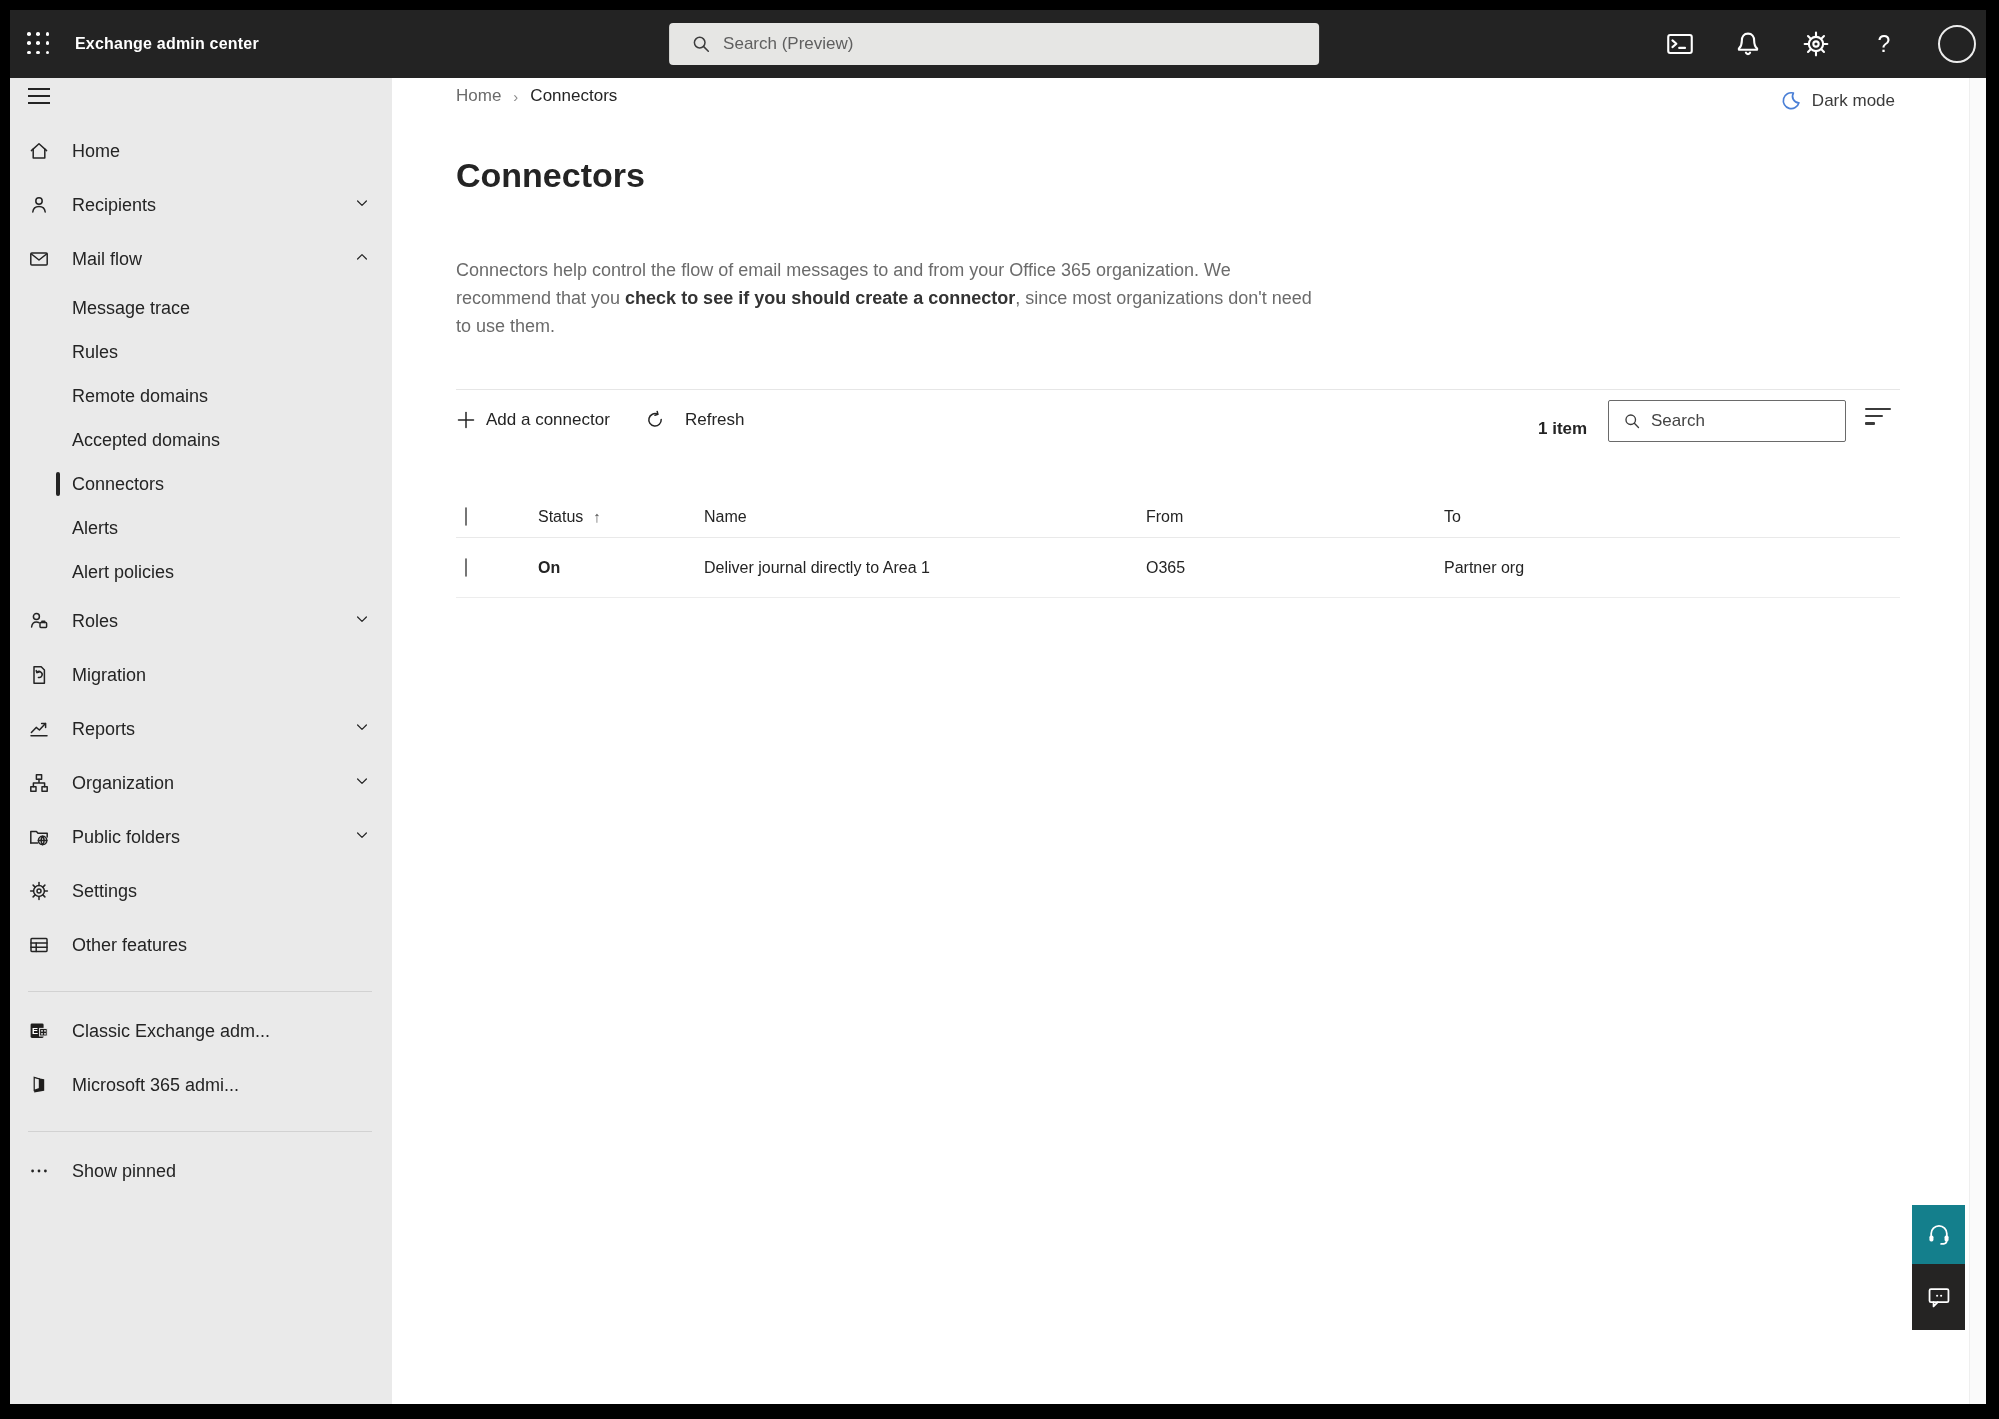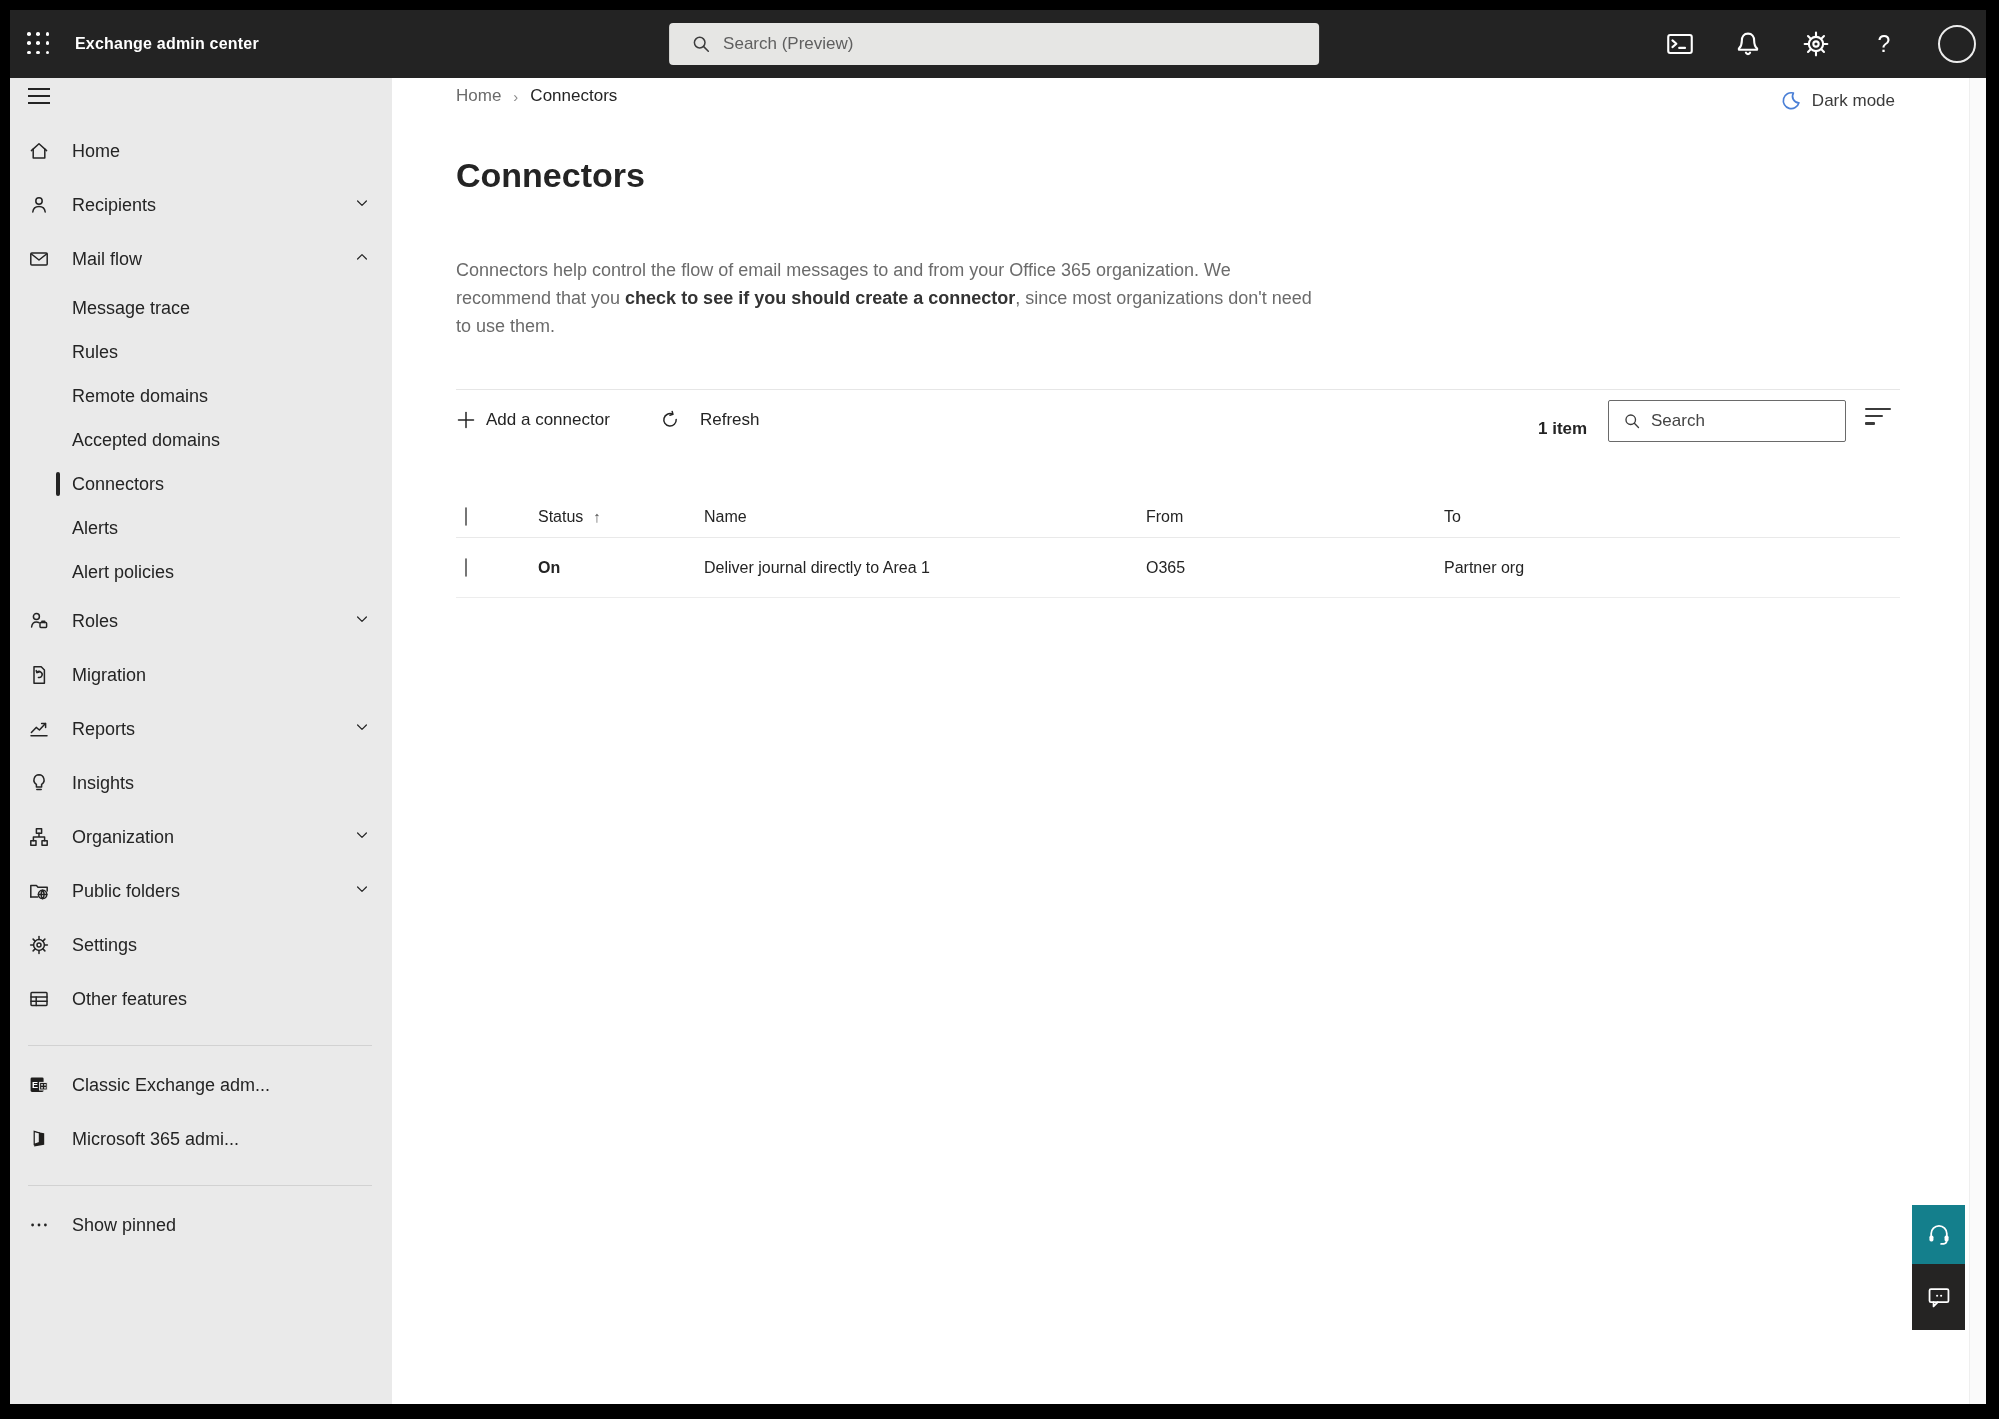--- a/index.html
+++ b/index.html
@@ -48,21 +48,21 @@
   .darkmode .icn{width:22px;height:22px;color:#4a7fd6;}
   .darkmode .lbl{font-size:17px;color:#3b3b3b;}
   h1.pagetitle{position:absolute;left:64px;top:78px;margin:0;font-size:34px;font-weight:700;color:#242424;}
   .desc{position:absolute;left:64px;top:160px;width:864px;font-size:18px;line-height:28px;color:#6b6b6b;}
   .desc .emph{color:#333;font-weight:600;}
   .tb-divider{position:absolute;left:64px;top:311px;width:1444px;border-top:1px solid #e6e6e6;}
   .toolbar{position:absolute;left:64px;top:318px;width:1444px;height:48px;}
   .cmd{position:absolute;top:0;height:48px;display:flex;align-items:center;gap:10px;font-size:17px;color:#242424;cursor:pointer;}
   .cmd .icn{width:20px;height:20px;color:#242424;}
   .cmd.add{left:0;}
-  .cmd.refresh{left:204px;gap:20px;}
+  .cmd.refresh{left:189px;gap:20px;}
   .count{position:absolute;left:1082px;top:9px;height:48px;display:flex;align-items:center;font-size:17px;font-weight:700;color:#242424;}
   .lsearch{position:absolute;left:1152px;top:4px;width:238px;height:42px;border:1px solid #6a6a6a;border-radius:2px;
     display:flex;align-items:center;background:#fff;}
   .lsearch .icn{width:18px;height:18px;margin:0 10px 0 14px;color:#3c3c3c;}
   .lsearch .ph{font-size:17px;color:#444;}
   .filterbtn{position:absolute;left:1409px;top:12px;width:26px;height:24px;cursor:pointer;color:#3b3b3b;}
   .filterbtn i{display:block;height:2.2px;background:currentColor;margin-bottom:5px;border-radius:1px;}
   .filterbtn i:nth-child(1){width:26px;} .filterbtn i:nth-child(2){width:18px;} .filterbtn i:nth-child(3){width:10px;}
 
   
@@ -240,29 +240,20 @@
               </svg>
             </span>
             <span class="lbl">Reports</span>
             <span class="chev"><svg viewBox="0 0 20 20" width="16" height="16" fill="none" stroke="currentColor" stroke-width="1.5" stroke-linecap="round" stroke-linejoin="round">
                 <polyline points="4.5,7.5 10,13 15.5,7.5"></polyline>
               </svg></span>
           </div>
           <div class="sb-item">
             <span class="icn">
               <svg viewBox="0 0 22 22" fill="none" stroke="currentColor" stroke-width="1.5" stroke-linecap="round" stroke-linejoin="round">
-                <path d="M11 2.8 A5.2 5.2 0 0 1 13.6 12.4 L13.6 15 H8.4 L8.4 12.4 A5.2 5.2 0 0 1 11 2.8 Z"></path>
-                <line x1="8.8" y1="17.4" x2="13.2" y2="17.4"></line>
-              </svg>
-            </span>
-            <span class="lbl">Insights</span>
-          </div>
-          <div class="sb-item">
-            <span class="icn">
-              <svg viewBox="0 0 22 22" fill="none" stroke="currentColor" stroke-width="1.5" stroke-linecap="round" stroke-linejoin="round">
                 <rect x="8.4" y="2.8" width="5.2" height="4.4"></rect>
                 <rect x="2.8" y="14.8" width="5.2" height="4.4"></rect>
                 <rect x="14" y="14.8" width="5.2" height="4.4"></rect>
                 <path d="M11 7.2 V11 M11 11 H5.4 V14.8 M11 11 H16.6 V14.8"></path>
               </svg>
             </span>
             <span class="lbl">Organization</span>
             <span class="chev"><svg viewBox="0 0 20 20" width="16" height="16" fill="none" stroke="currentColor" stroke-width="1.5" stroke-linecap="round" stroke-linejoin="round">
                 <polyline points="4.5,7.5 10,13 15.5,7.5"></polyline>
               </svg></span>

